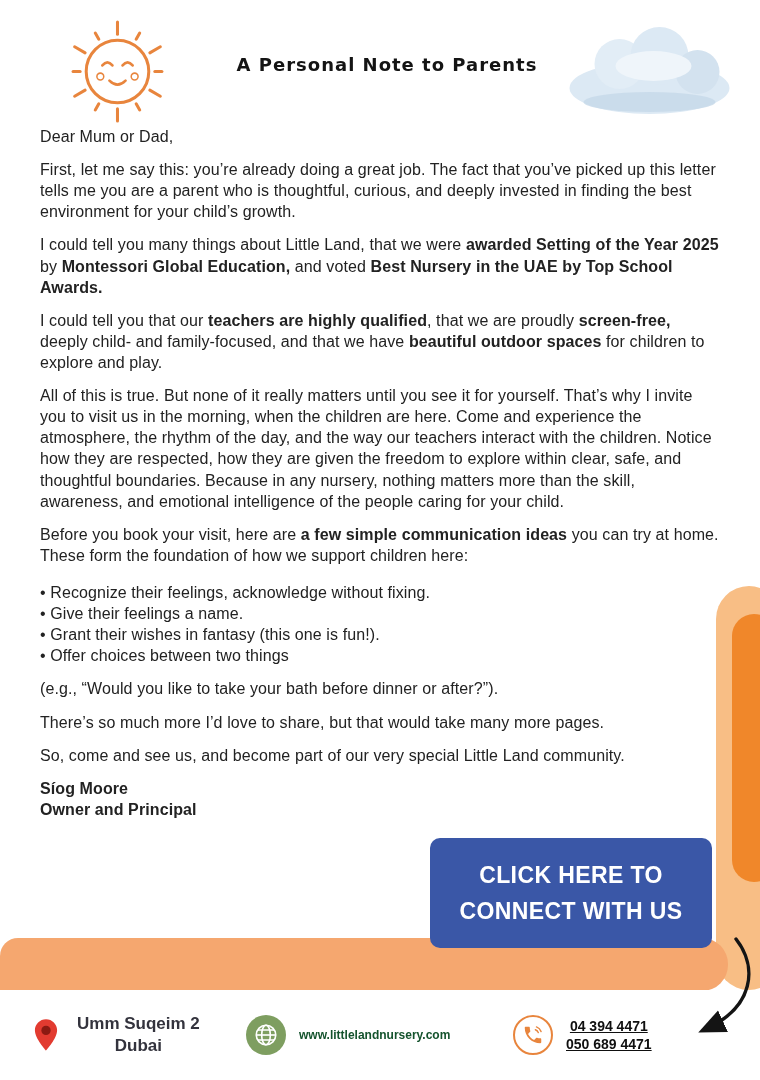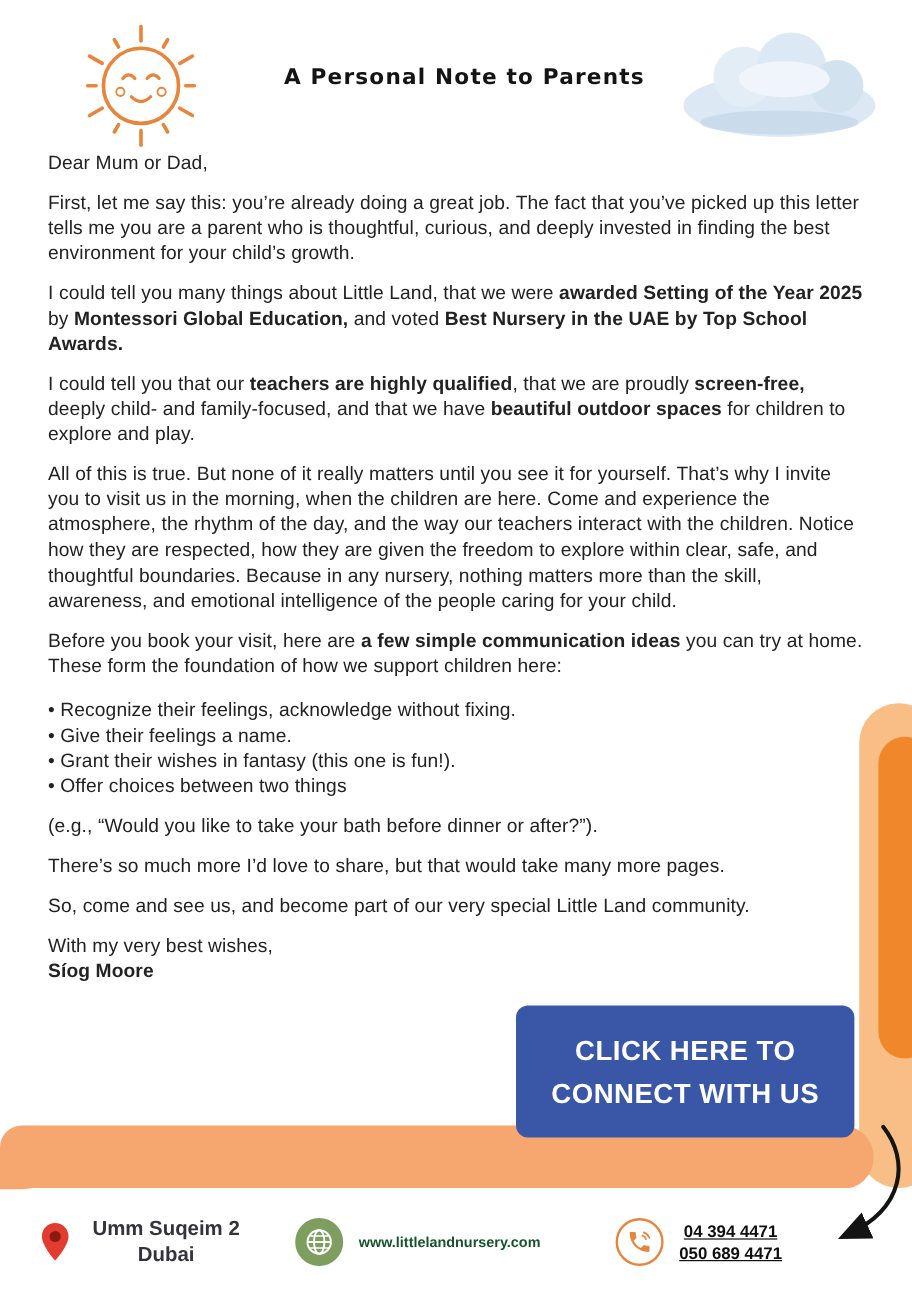--- a/index.html
+++ b/index.html
@@ -37,21 +37,21 @@
   .cta { position:absolute; left:430px; top:838px; width:282px; height:110px;
     background:var(--button-blue,#3A57A7); border-radius:10px; color:#ffffff;
     display:flex; flex-direction:column; align-items:center; justify-content:center;
     gap:9px; font-weight:700; font-size:23px; letter-spacing:0.4px; cursor:pointer; z-index:5; }
 
   
   .arrow { position:absolute; left:682px; top:933px; width:78px; height:112px; z-index:6; }
 
   
   .footer { position:absolute; left:0; bottom:0; width:760px; height:90px;
-    background:#ffffff; z-index:4;border-radius:28px; }
+    background:#ffffff; z-index:4; }
   .f-group { position:absolute; top:50%; transform:translateY(-50%);
     display:flex; align-items:center; gap:13px; }
   .f-loc { left:28px; }
   .f-web { left:246px; }
   .f-tel { left:513px; }
   .loc-text { font-weight:700; font-size:17px; color:#33333d; text-align:center; line-height:1.3; }
   .web-text { font-weight:700; font-size:12px; color:#14532d; cursor:pointer; }
   .globe-circle { width:40px; height:40px; border-radius:50%;
     background:var(--globe-green,#7E9E60); display:flex; align-items:center; justify-content:center; }
   .phone-circle { width:40px; height:40px; border:2.5px solid var(--phone-orange,#E8853D);
@@ -113,22 +113,22 @@
     <div class="bullets">
       <p class="bullet">• Recognize their feelings, acknowledge without fixing.</p>
       <p class="bullet">• Give their feelings a name.</p>
       <p class="bullet">• Grant their wishes in fantasy (this one is fun!).</p>
       <p class="bullet">• Offer choices between two things</p>
     </div>
     <p class="para"><span>(e.g., “Would you like to take your bath before dinner or after?”).</span></p>
     <p class="para"><span>There’s so much more I’d love to share, but that would take many more pages.</span></p>
     <p class="para"><span>So, come and see us, and become part of our very special Little Land community.</span></p>
     <div class="sig">
-      <p>With my very best wishes,</p>
       <p class="bold">Síog Moore</p>
+      <p class="bold">Owner and Principal</p>
     </div>
   </main>
 
   <div class="cta">
     <div class="cta-line">CLICK HERE TO</div>
     <div class="cta-line">CONNECT WITH US</div>
   </div>
 
   <svg class="arrow" viewBox="0 0 78 112">
     <defs>

